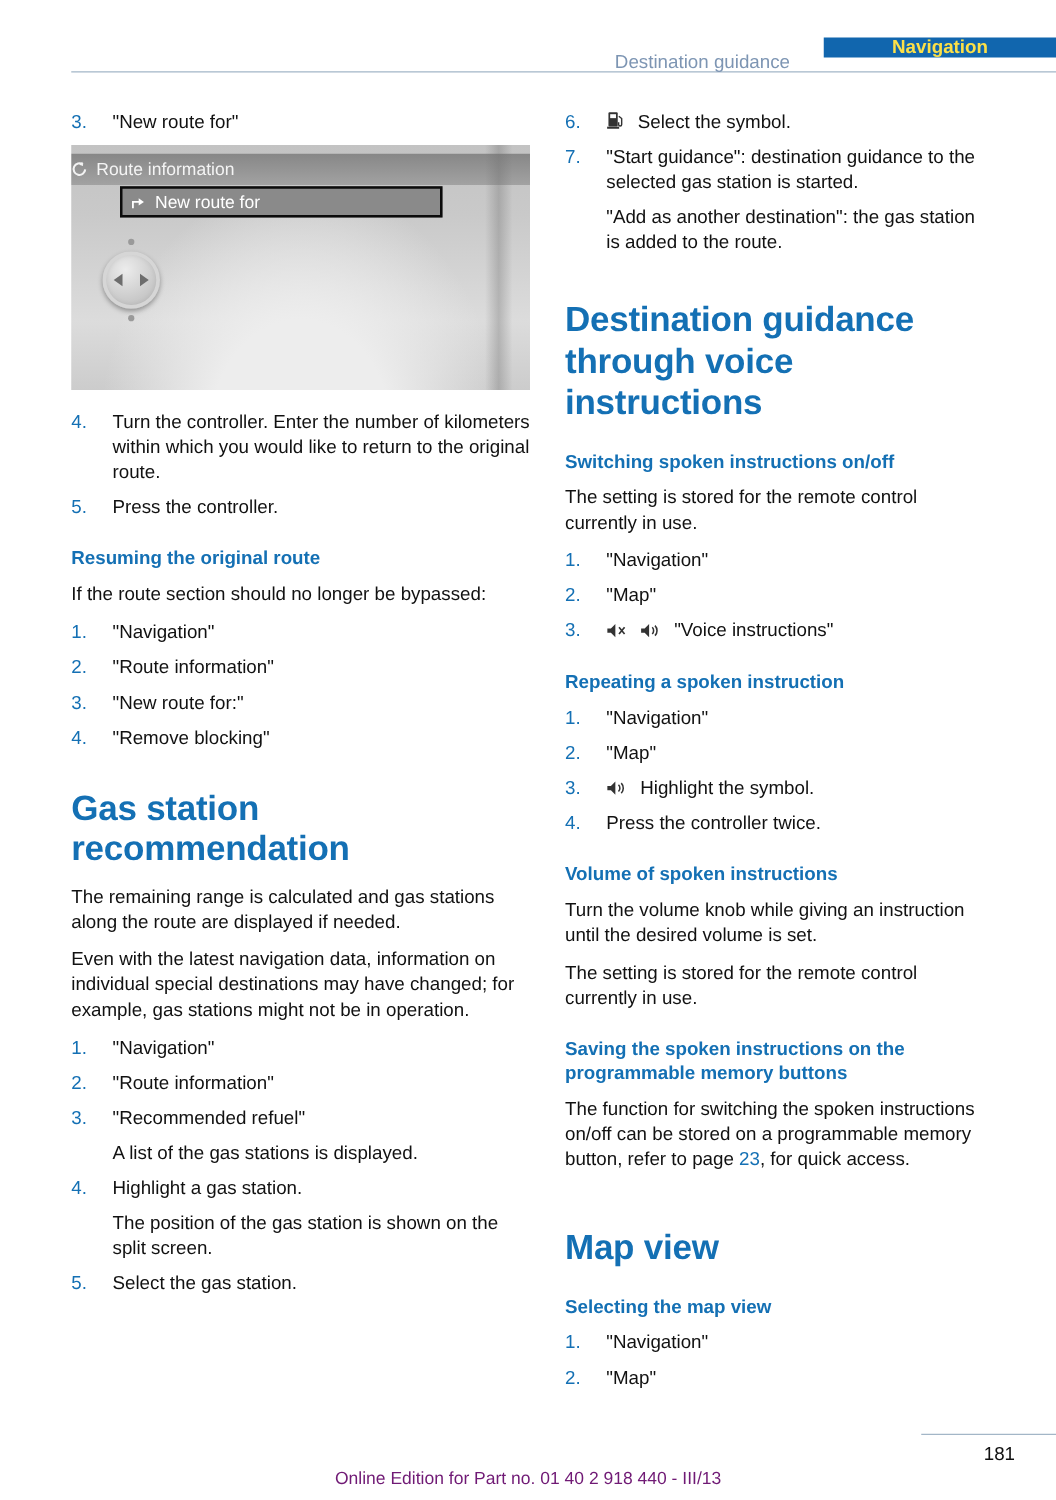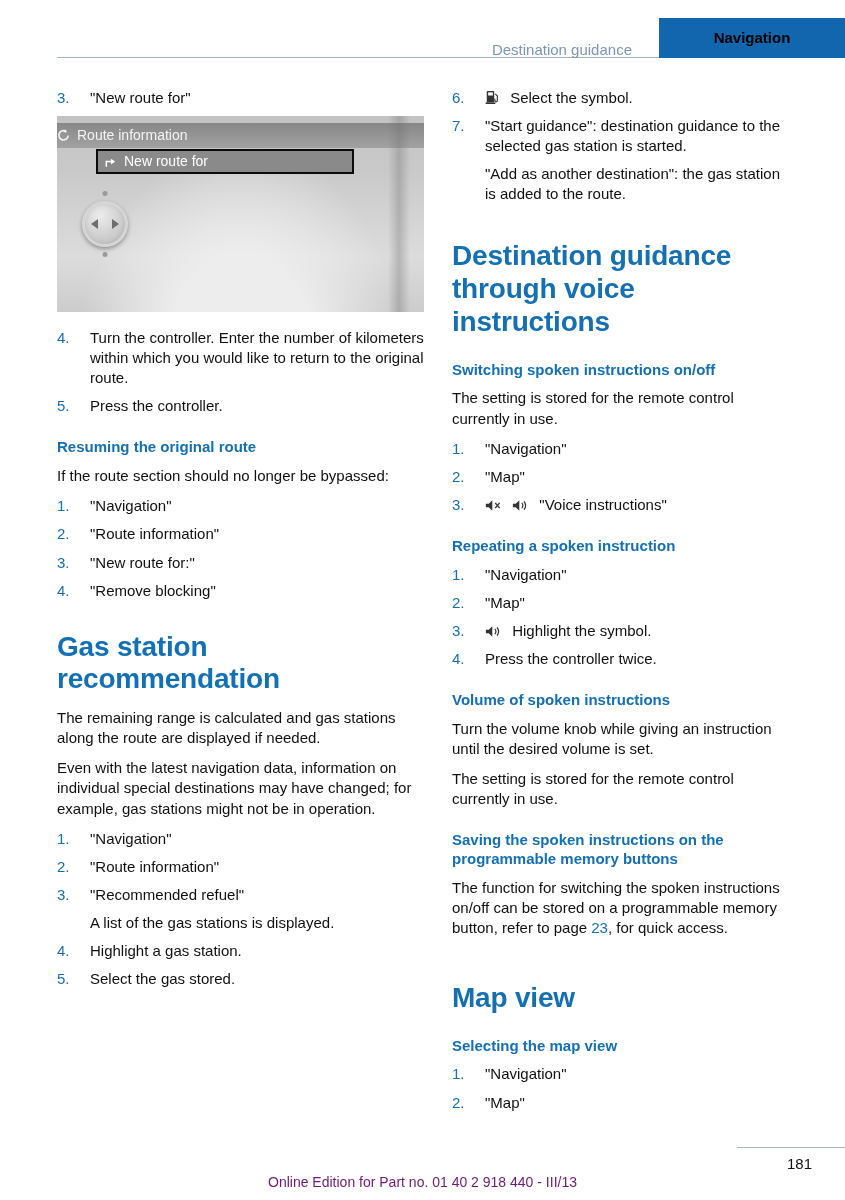--- a/index.html
+++ b/index.html
@@ -19,21 +19,21 @@
   }
   
   .page-header{
     margin-top:22px;height:32px;
     display:flex;align-items:center;justify-content:flex-end;
   }
   .breadcrumb{
     color:var(--breadcrumb);font-weight:normal;font-size:15px;margin-right:27px;margin-top:24px;
   }
   .chapter-badge{
-    width:186px;height:40px;background:var(--badge);color:#000000;
+    width:186px;height:16px;background:var(--badge);color:#fde047;
     font-weight:bold;font-size:15px;display:flex;align-items:center;justify-content:center;
   }
   .header-rule{margin:3px 0 0 57px;height:1px;background:var(--rule);}
   
   .columns{display:flex;padding:0 57px;gap:28px;margin-top:30px;}
   .col-left{width:367px;flex:none;}
   .col-right{flex:1;min-width:0;}
   
   p{margin:0 0 10px;}
   .step{display:flex;align-items:flex-start;margin:0 0 8px;}
@@ -183,23 +183,24 @@
     </div>
     <div class="step">
       <span class="num">3.</span>
       <div class="step-body">"Recommended refuel"</div>
     </div>
     <p class="sub">A list of the gas stations is displayed.</p>
     <div class="step">
       <span class="num">4.</span>
       <div class="step-body">Highlight a gas station.</div>
     </div>
+    <p class="sub">The position of the gas station is shown on the split screen.</p>
     <div class="step">
       <span class="num">5.</span>
-      <div class="step-body">Select the gas stored.</div>
+      <div class="step-body">Select the gas station.</div>
     </div>
 
   </div>
 
   <div class="col-right">
 
     <div class="step">
       <span class="num">6.</span>
       <div class="step-body">
         <span class="inline-icon">

